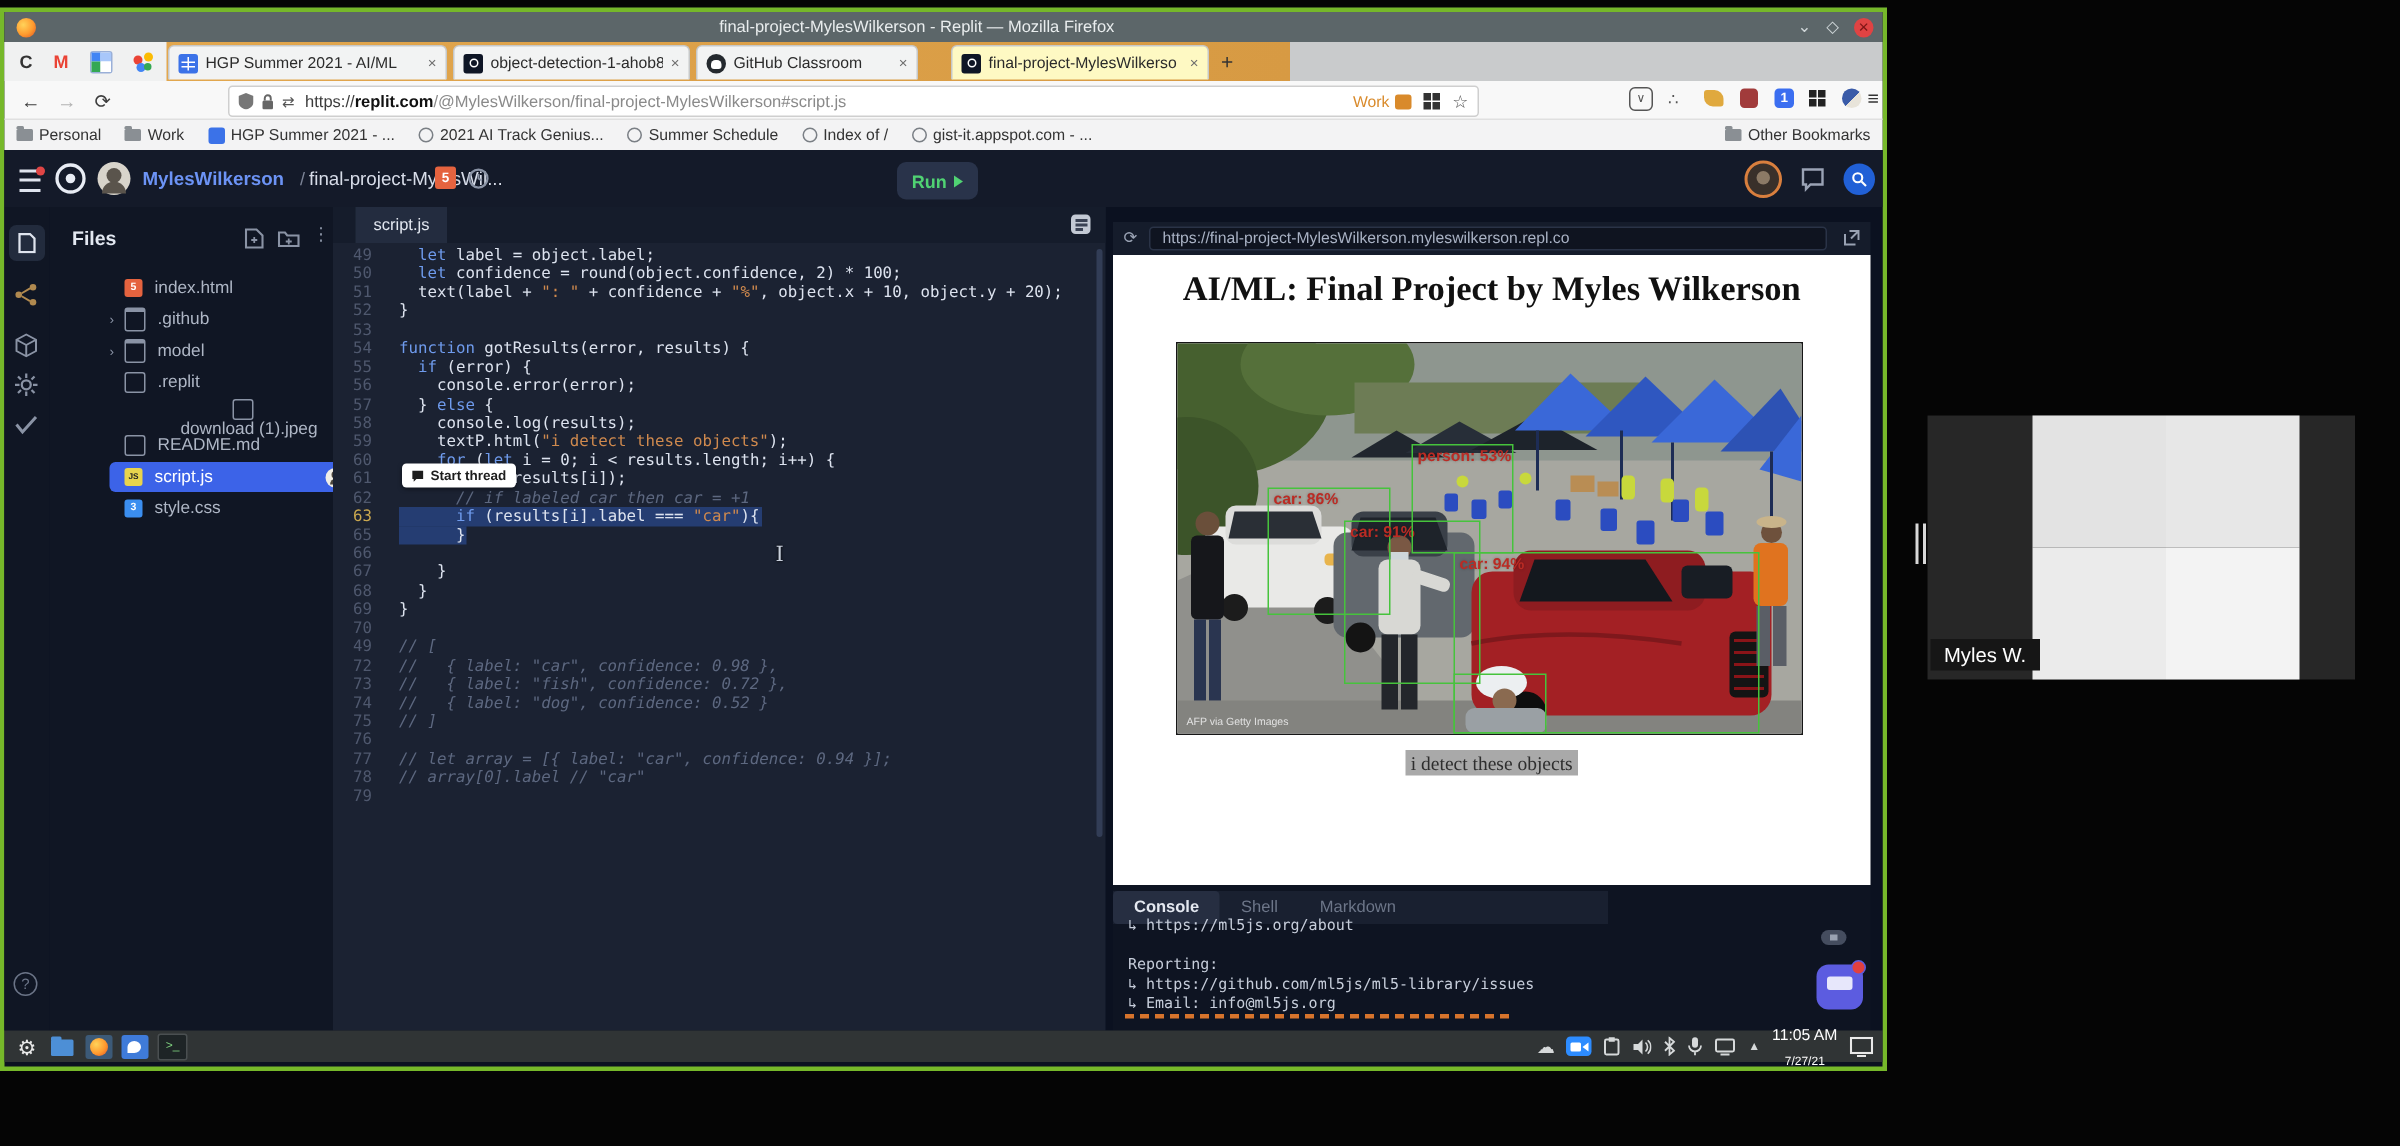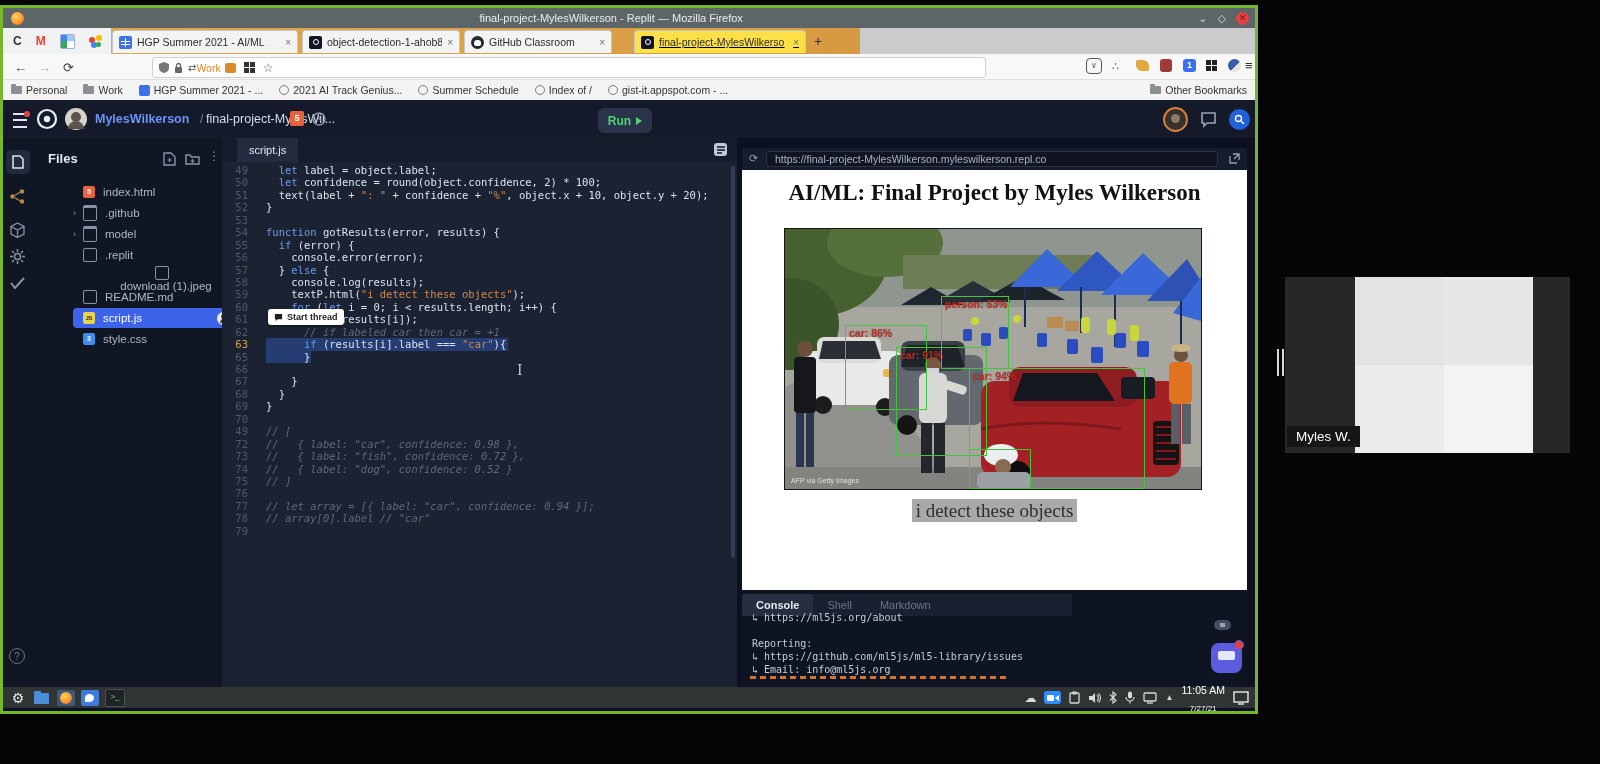--- a/index.html
+++ b/index.html
@@ -13,21 +13,21 @@
   .titlebar{left:3px;top:8px;width:1252px;height:20px;background:#5c6669;}
   .titlebar .t{color:#e9edee;font-size:11px;}
   .ffball{width:13px;height:13px;border-radius:50%;background:radial-gradient(circle at 35% 35%,#ffd35a,#ff9a2e 55%,#dd4f24);}
   .winctl{color:#cfd6d8;font-size:11px;line-height:1;}
   .closebtn{width:13px;height:13px;border-radius:50%;background:#e04343;color:#7c1414;font-size:9px;text-align:center;line-height:12px;}
   .tabbar{left:3px;top:28px;width:1252px;height:26px;background:#c9cbcc;}
   .tan-band{left:110px;top:28px;width:750px;height:26px;background:linear-gradient(90deg,#e2a74e,#d79a43);}
   .pin-strip{left:3px;top:28px;width:108px;height:26px;background:#f0f1f1;}
   .tab{top:30px;height:23px;background:#f2f3f3;border-radius:4px 4px 0 0;border:1px solid #c6c8c9;border-bottom:none;
        display:flex;align-items:center;padding:0 6px;box-sizing:border-box;}
-  .tab.active{background:#fde047;text-decoration:underline;}
+  .tab.active{background:#fef9c3;}
   .tab .lbl{font-size:10.5px;color:#2b2b2b;white-space:nowrap;overflow:hidden;flex:1;margin:0 5px;}
   .tab .x{color:#6d6d6d;font-size:10px;}
   .fav{width:13px;height:13px;border-radius:2px;flex:none;position:relative;}
   .navbar{left:3px;top:54px;width:1252px;height:26px;background:#f8f8f8;border-bottom:1px solid #e0e0e0;box-sizing:border-box;}
   .navglyph{font-size:13px;color:#3d3d3d;}
   .urlbar{left:152px;top:57px;width:834px;height:21px;background:#fff;border:1px solid #cfcfcf;border-radius:3px;
           display:flex;align-items:center;padding:0 6px;box-sizing:border-box;font-size:11px;}
   .bookbar{left:3px;top:80px;width:1252px;height:20px;background:#f3f3f4;}
   .bm{display:flex;align-items:center;margin-right:16px;font-size:10.5px;color:#333;white-space:nowrap;}
   .fold{width:11px;height:8px;background:#8a8f94;border-radius:1px;position:relative;margin-right:4px;flex:none;}
@@ -72,21 +72,21 @@
   
   .preview-bar{left:742px;top:148px;width:505px;height:22px;background:#151c2b;}
   .purl{position:absolute;left:24px;top:3px;width:452px;height:16px;background:#0f1420;border:1px solid #2a3347;border-radius:3px;
         color:#a9b2c4;font-size:10.5px;line-height:15px;padding:0 8px;white-space:nowrap;overflow:hidden;box-sizing:border-box;}
   .page{left:742px;top:170px;width:505px;height:420px;background:#fff;}
   .page h1{margin:0;text-align:center;font-family:"Liberation Serif",serif;font-size:23px;color:#111;padding-top:10px;}
   .photo{position:absolute;left:42px;top:58px;width:416px;height:260px;border:1px solid #161616;}
   .det{position:absolute;border:1.5px solid #46c33c;box-sizing:border-box;}
   .det b{position:absolute;left:3px;top:1px;color:#bb2b24;font-size:10.5px;white-space:nowrap;text-shadow:0 0 2px rgba(0,0,0,.25);}
   .caption{position:absolute;left:0;top:330px;width:100%;text-align:center;}
-  .caption span{background:#a9a9a9;color:#2e2e2e;font-family:"Liberation Serif",serif;font-size:19px;padding:1px 4px;}
+  .caption span{background:#a9a9a9;color:#2e2e2e;font-family:"Liberation Serif",serif;font-size:13px;padding:1px 4px;}
 
   
   .console{left:742px;top:590px;width:505px;height:97px;background:#0e1422;}
   .con-tabs{position:absolute;left:0;top:4px;width:330px;height:22px;background:#192030;display:flex;align-items:center;}
   .con-tab{font-size:11px;color:#6d7689;padding:0 14px;height:22px;line-height:22px;}
   .con-tab.active{background:#262e41;color:#e4e8f0;border-radius:3px;font-weight:bold;}
   .con-line{position:absolute;left:10px;font-family:"DejaVu Sans Mono",monospace;font-size:10px;color:#c6cdda;white-space:pre;}
   .dashes{position:absolute;left:8px;top:86px;width:258px;height:3px;
           background:repeating-linear-gradient(90deg,#d7742c 0 6px,transparent 6px 10px);}
   .fab{left:1211px;top:643px;width:31px;height:30px;border-radius:8px;background:#5c5ce0;}
@@ -181,20 +181,21 @@
   <span class="abs navglyph" style="left:63px;top:60px">⟳</span>
   <div class="urlbar abs">
     <svg width="10" height="11" viewBox="0 0 10 11">
         <path d="M5 0 L10 2 V6 C10 9 7 10.5 5 11 C3 10.5 0 9 0 6 V2 Z" fill="#777"></path>
       </svg>
     <svg width="9" height="11" viewBox="0 0 9 11" style="margin-left:5px">
         <rect x="1" y="5" width="7" height="6" rx="1" fill="#666"></rect>
         <path d="M2.5 5 V3.5 a2 2 0 0 1 4 0 V5" stroke="#666" stroke-width="1.3" fill="none"></path>
       </svg>
     <span style="margin-left:5px;color:#555;font-size:10px">⇄</span>
+    <span style="margin-left:7px;white-space:nowrap;overflow:hidden;flex:1"><span style="color:#3c3c3c">https://</span><span style="color:#111;font-weight:bold">replit.com</span><span style="color:#8a8a8a">/@MylesWilkerson/final-project-MylesWilkerson#script.js</span></span>
     <span style="color:#d98a2b;font-size:10.5px;margin-right:4px">Work</span>
     <span style="width:11px;height:10px;background:#d98a2b;border-radius:2px;margin-right:8px"></span>
     <span style="display:grid;grid-template-columns:5px 5px;gap:1px;margin-right:8px">
         <i style="width:5px;height:5px;background:#333"></i>
         <i style="width:5px;height:5px;background:#333"></i>
         <i style="width:5px;height:5px;background:#333"></i>
         <i style="width:5px;height:5px;background:#333"></i>
       </span>
     <span style="color:#555;font-size:12px">☆</span>
   </div>
@@ -531,21 +532,21 @@
           </g>
         <text x="6" y="254" font-size="7" fill="#e6e6e6" opacity="0.95" font-family="Liberation Sans, sans-serif">AFP via Getty Images</text>
       </svg>
       <div id="detections">
           <div class="det" style="left: 60px; top: 96px; width: 82px; height: 85px;">
             <b>car: 86%</b>
           </div>
           <div class="det" style="left: 111px; top: 118px; width: 91px; height: 109px;">
             <b>car: 91%</b>
           </div>
-          <div class="det" style="left: 184px; top: 139px; width: 176px; height: 121px;">
+          <div class="det" style="left: 184px; top: 139px; width: 204px; height: 121px;">
             <b>car: 94%</b>
           </div>
           <div class="det" style="left: 156px; top: 67px; width: 68px; height: 73px;">
             <b>person: 53%</b>
           </div>
           <div class="det" style="left: 184px; top: 220px; width: 62px; height: 40px;"></div>
         </div>
     </div>
     <div class="caption"><span>i detect these objects</span></div>
   </div>

